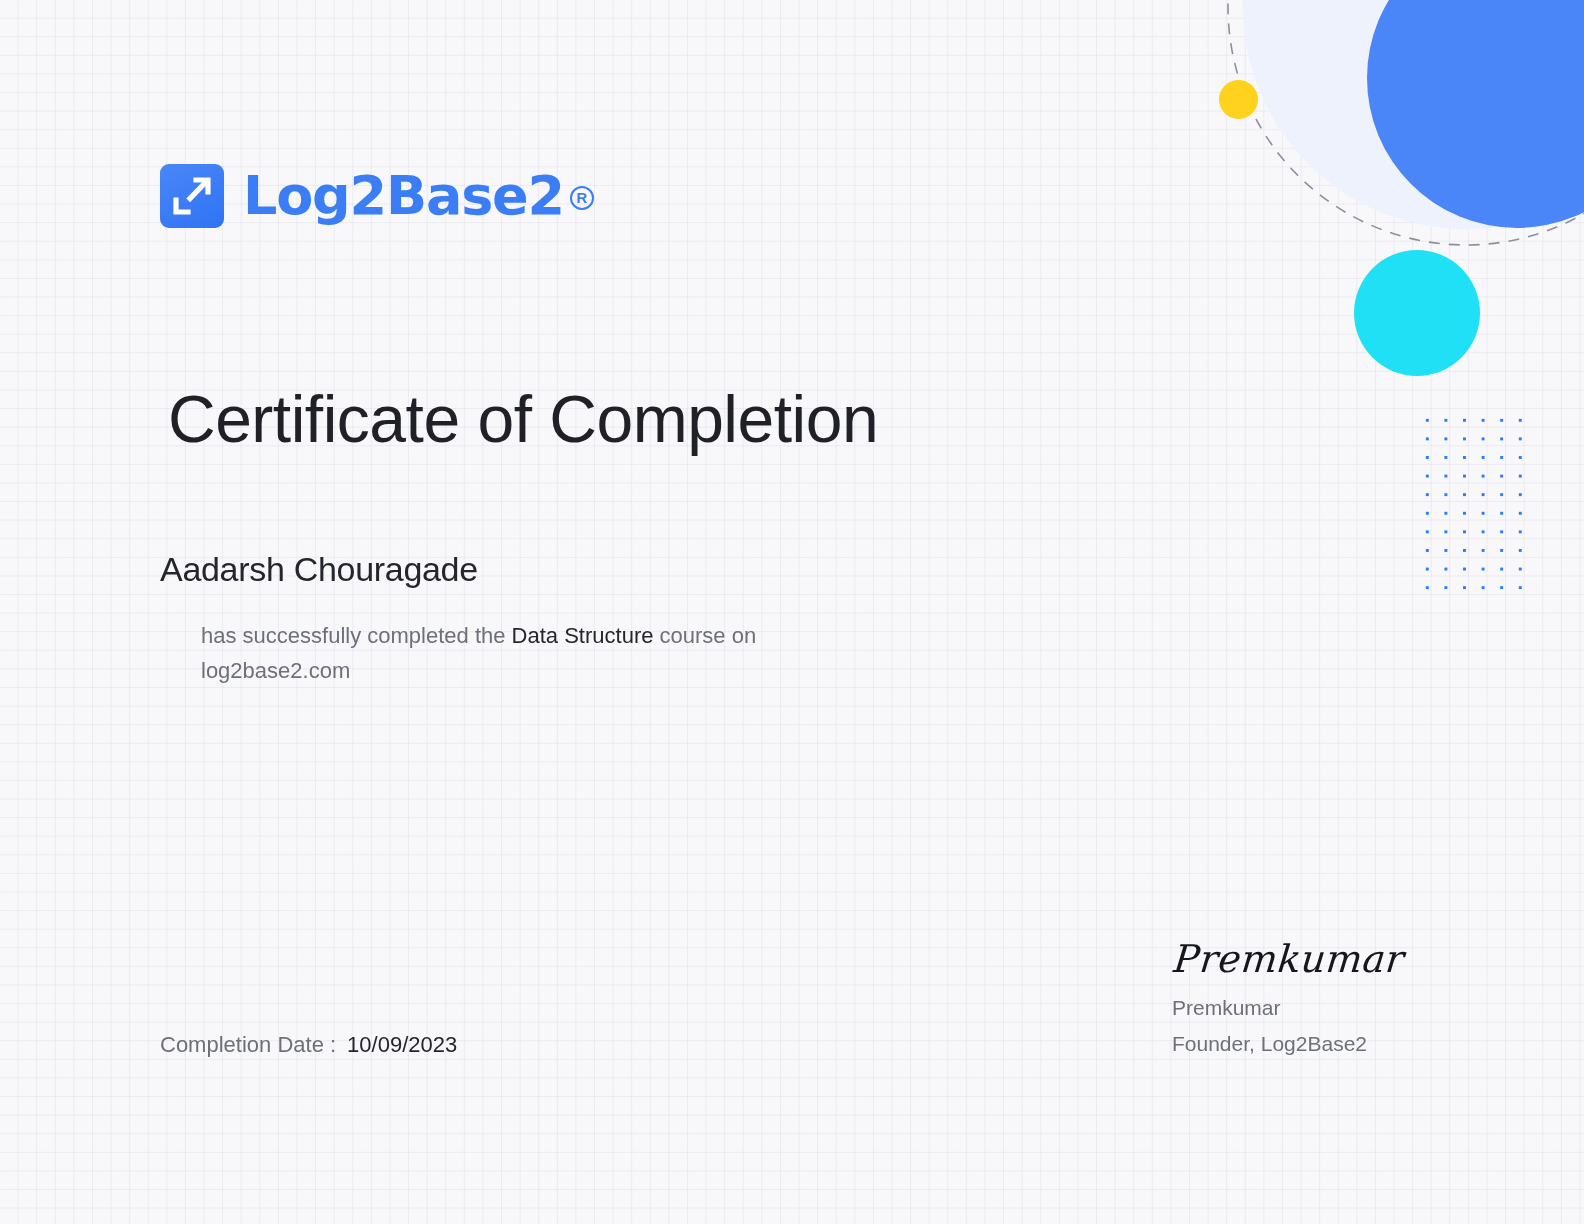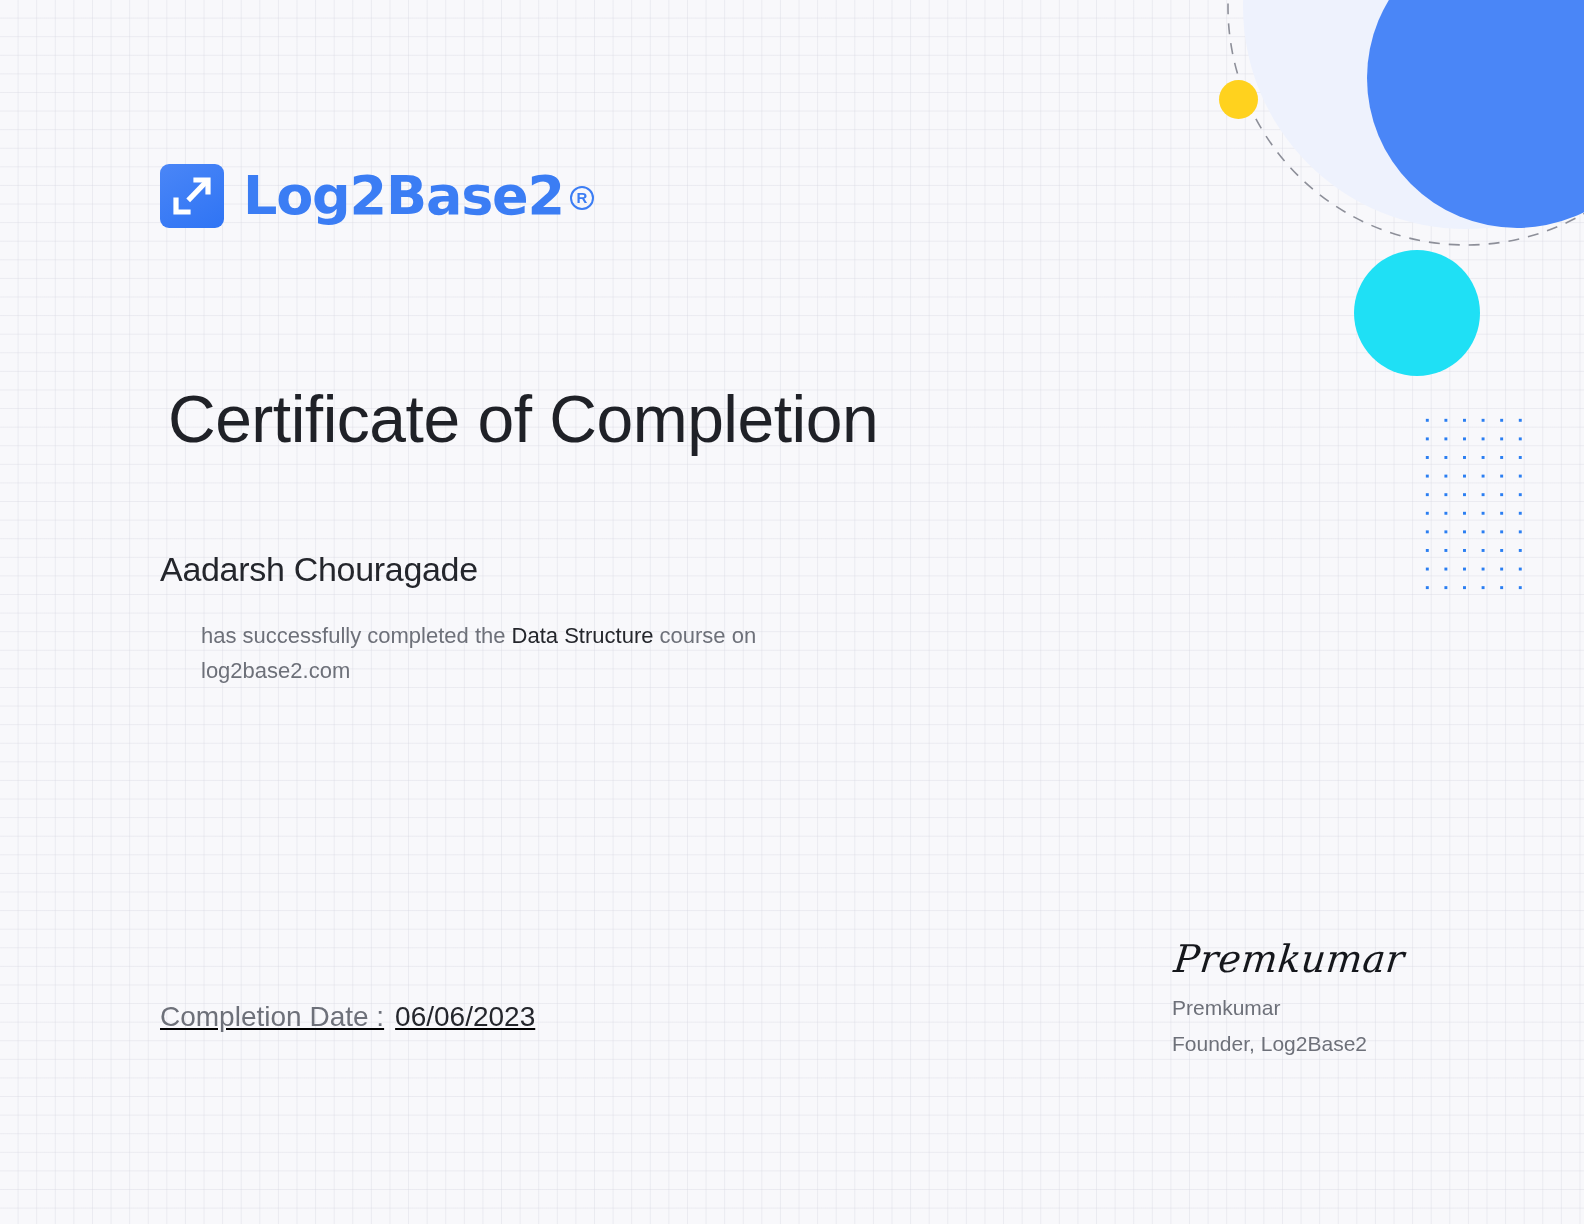--- a/index.html
+++ b/index.html
@@ -159,25 +159,24 @@
     max-width:620px;
     margin-left:41px;
   }
   .completion-text .course {
     color:#24262c;
   }
 
   
   .meta-block {
     position:absolute;
-    left:160px; top:993px;
-    font-size:28px;
+    left:160px; top:1026px;
+    font-size:22px;
     line-height:1.72;
     white-space:nowrap;
-    text-decoration:underline;
   }
   .meta-row { display:flex; align-items:baseline; }
   .meta-label { color:#6d7079; }
   .meta-value { color:#24262c; margin-left:11px; }
 
   
   .sign-block {
     position:absolute;
     left:1172px; top:940px;
     font-size:21px;
@@ -235,21 +234,21 @@
 
   <div class="recipient-name">Aadarsh Chouragade</div>
 
   <div class="completion-text">
     <span>has successfully completed the </span><span class="course">Data Structure</span><span> course on log2base2.com</span>
   </div>
 
   <div class="meta-block">
     <div class="meta-row">
       <span class="meta-label">Completion Date :</span>
-      <span class="meta-value">06/06/2023</span>
+      <span class="meta-value">10/09/2023</span>
     </div>
   </div>
 
   <div class="sign-block">
     <div>
       <span class="sign-script">Premkumar</span>
     </div>
     <div class="sign-name">Premkumar</div>
     <div class="sign-role">Founder, Log2Base2</div>
   </div>

